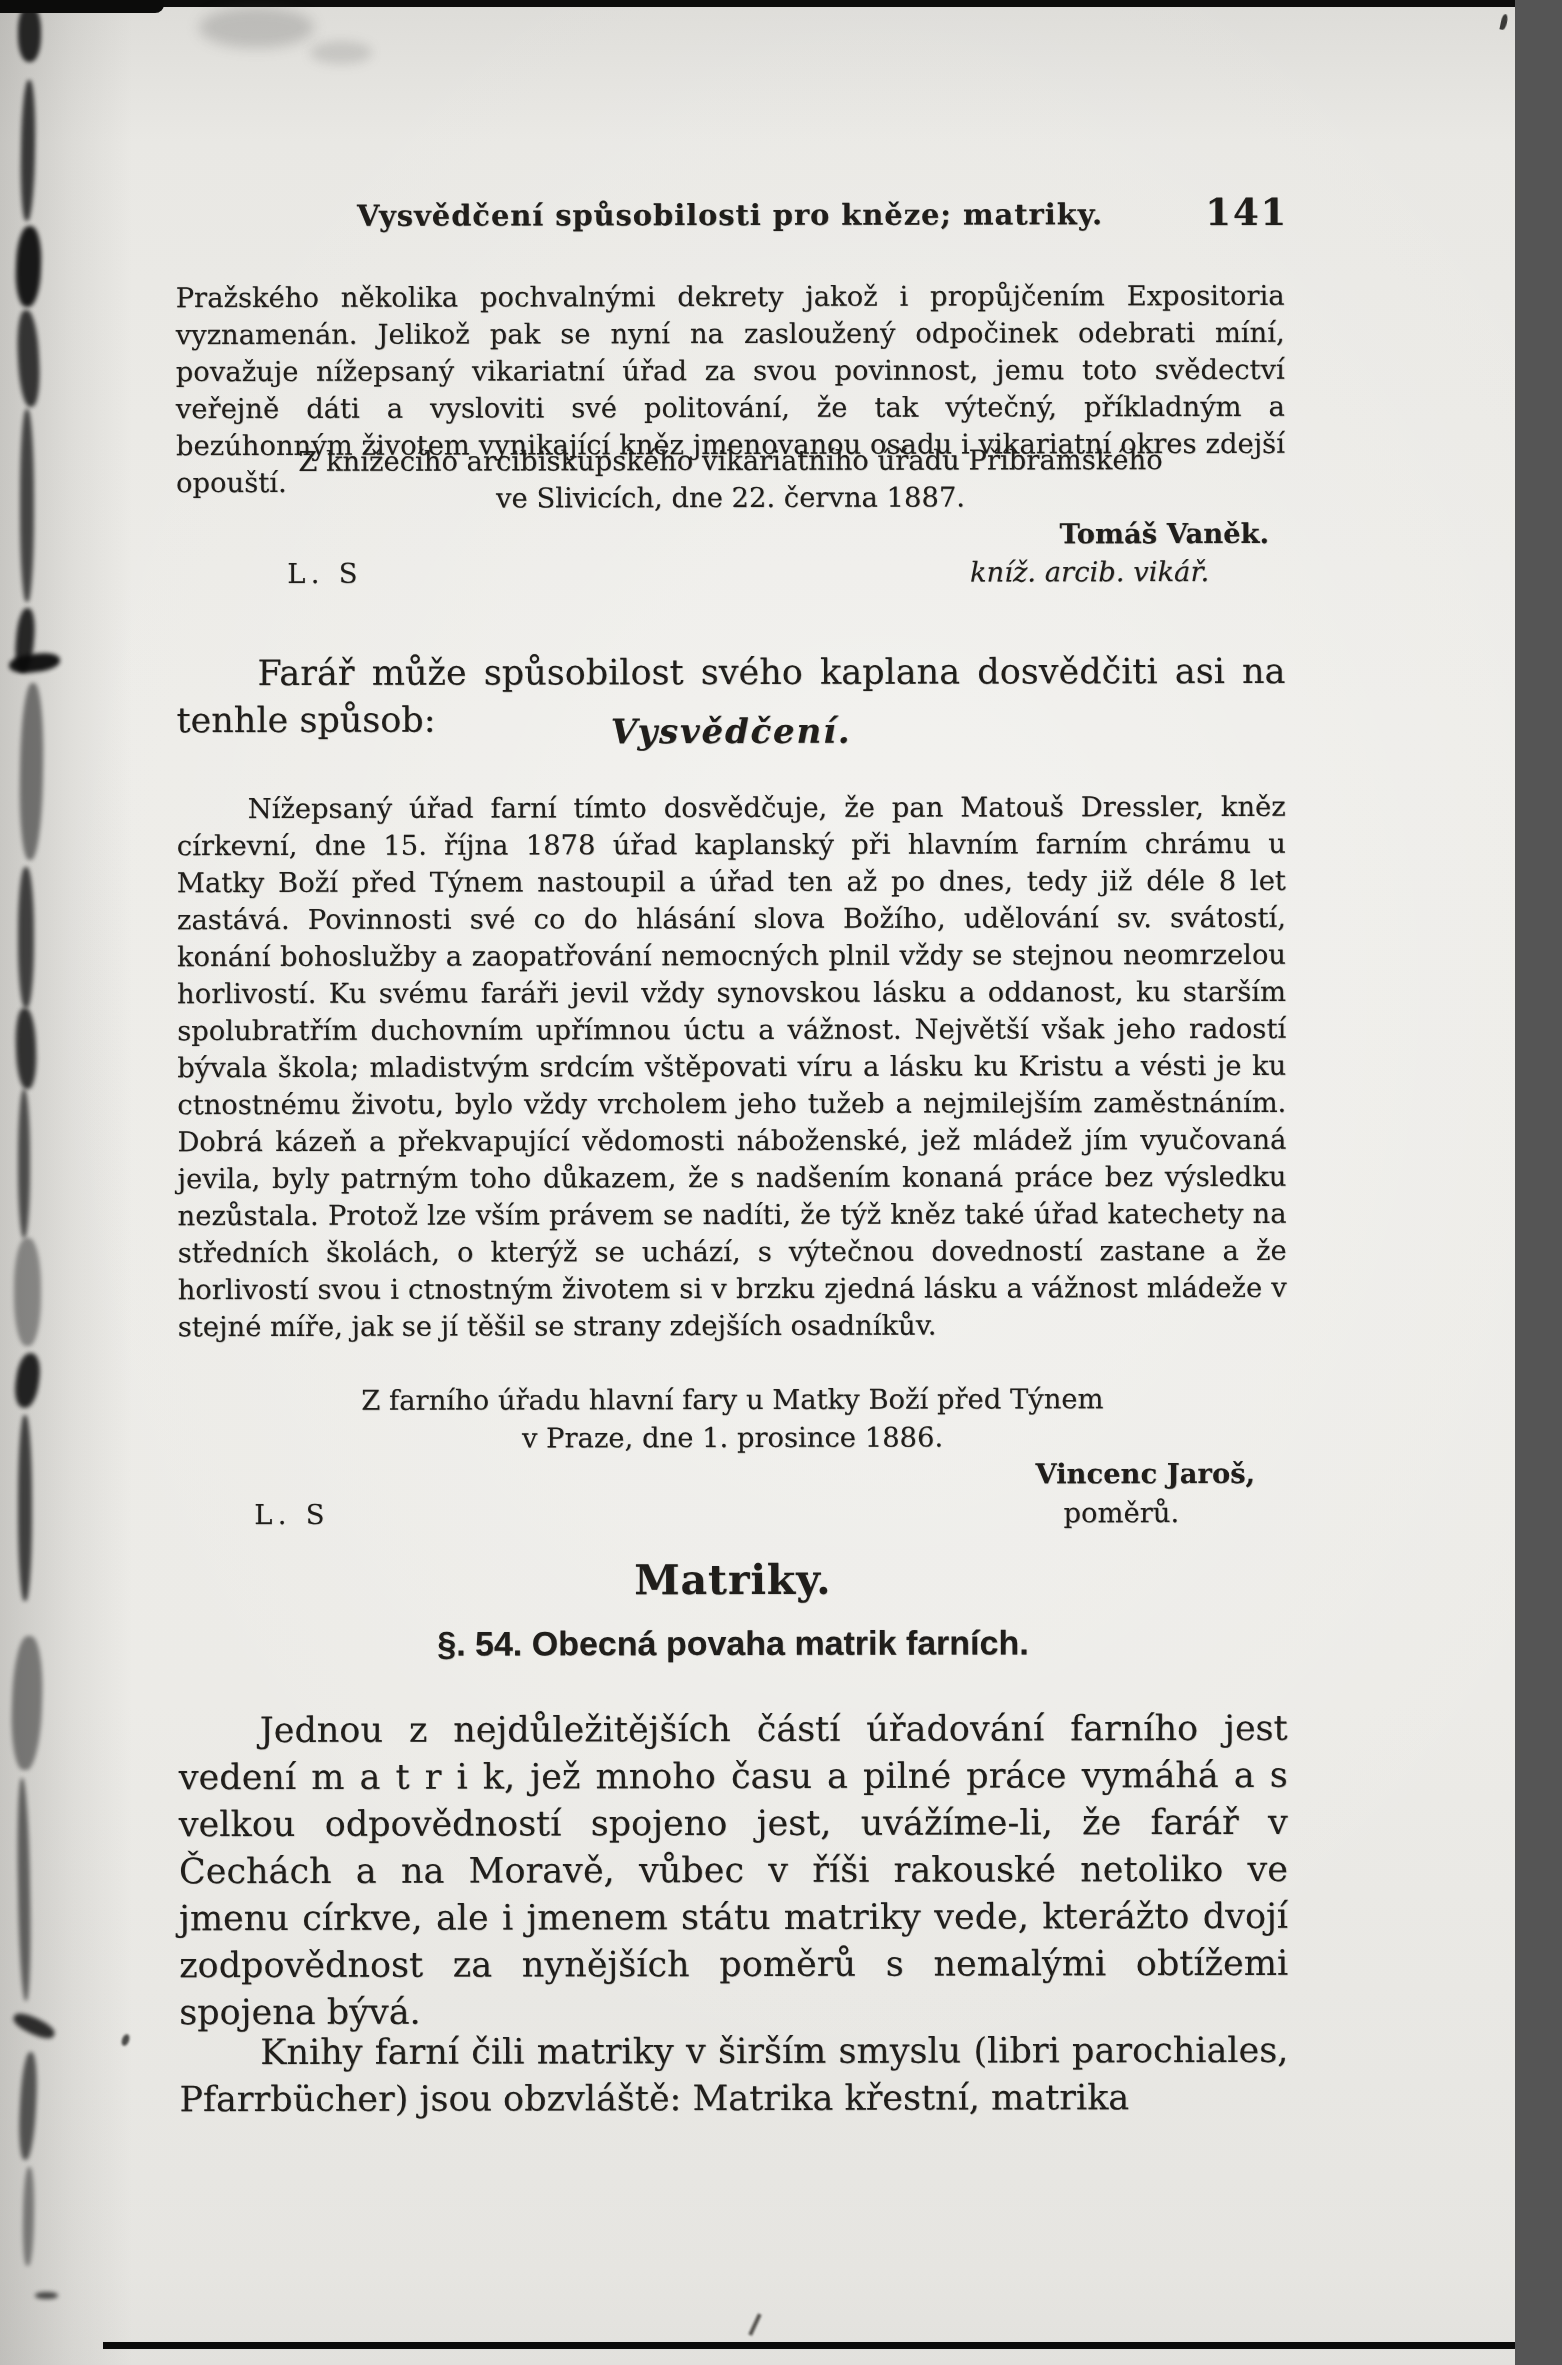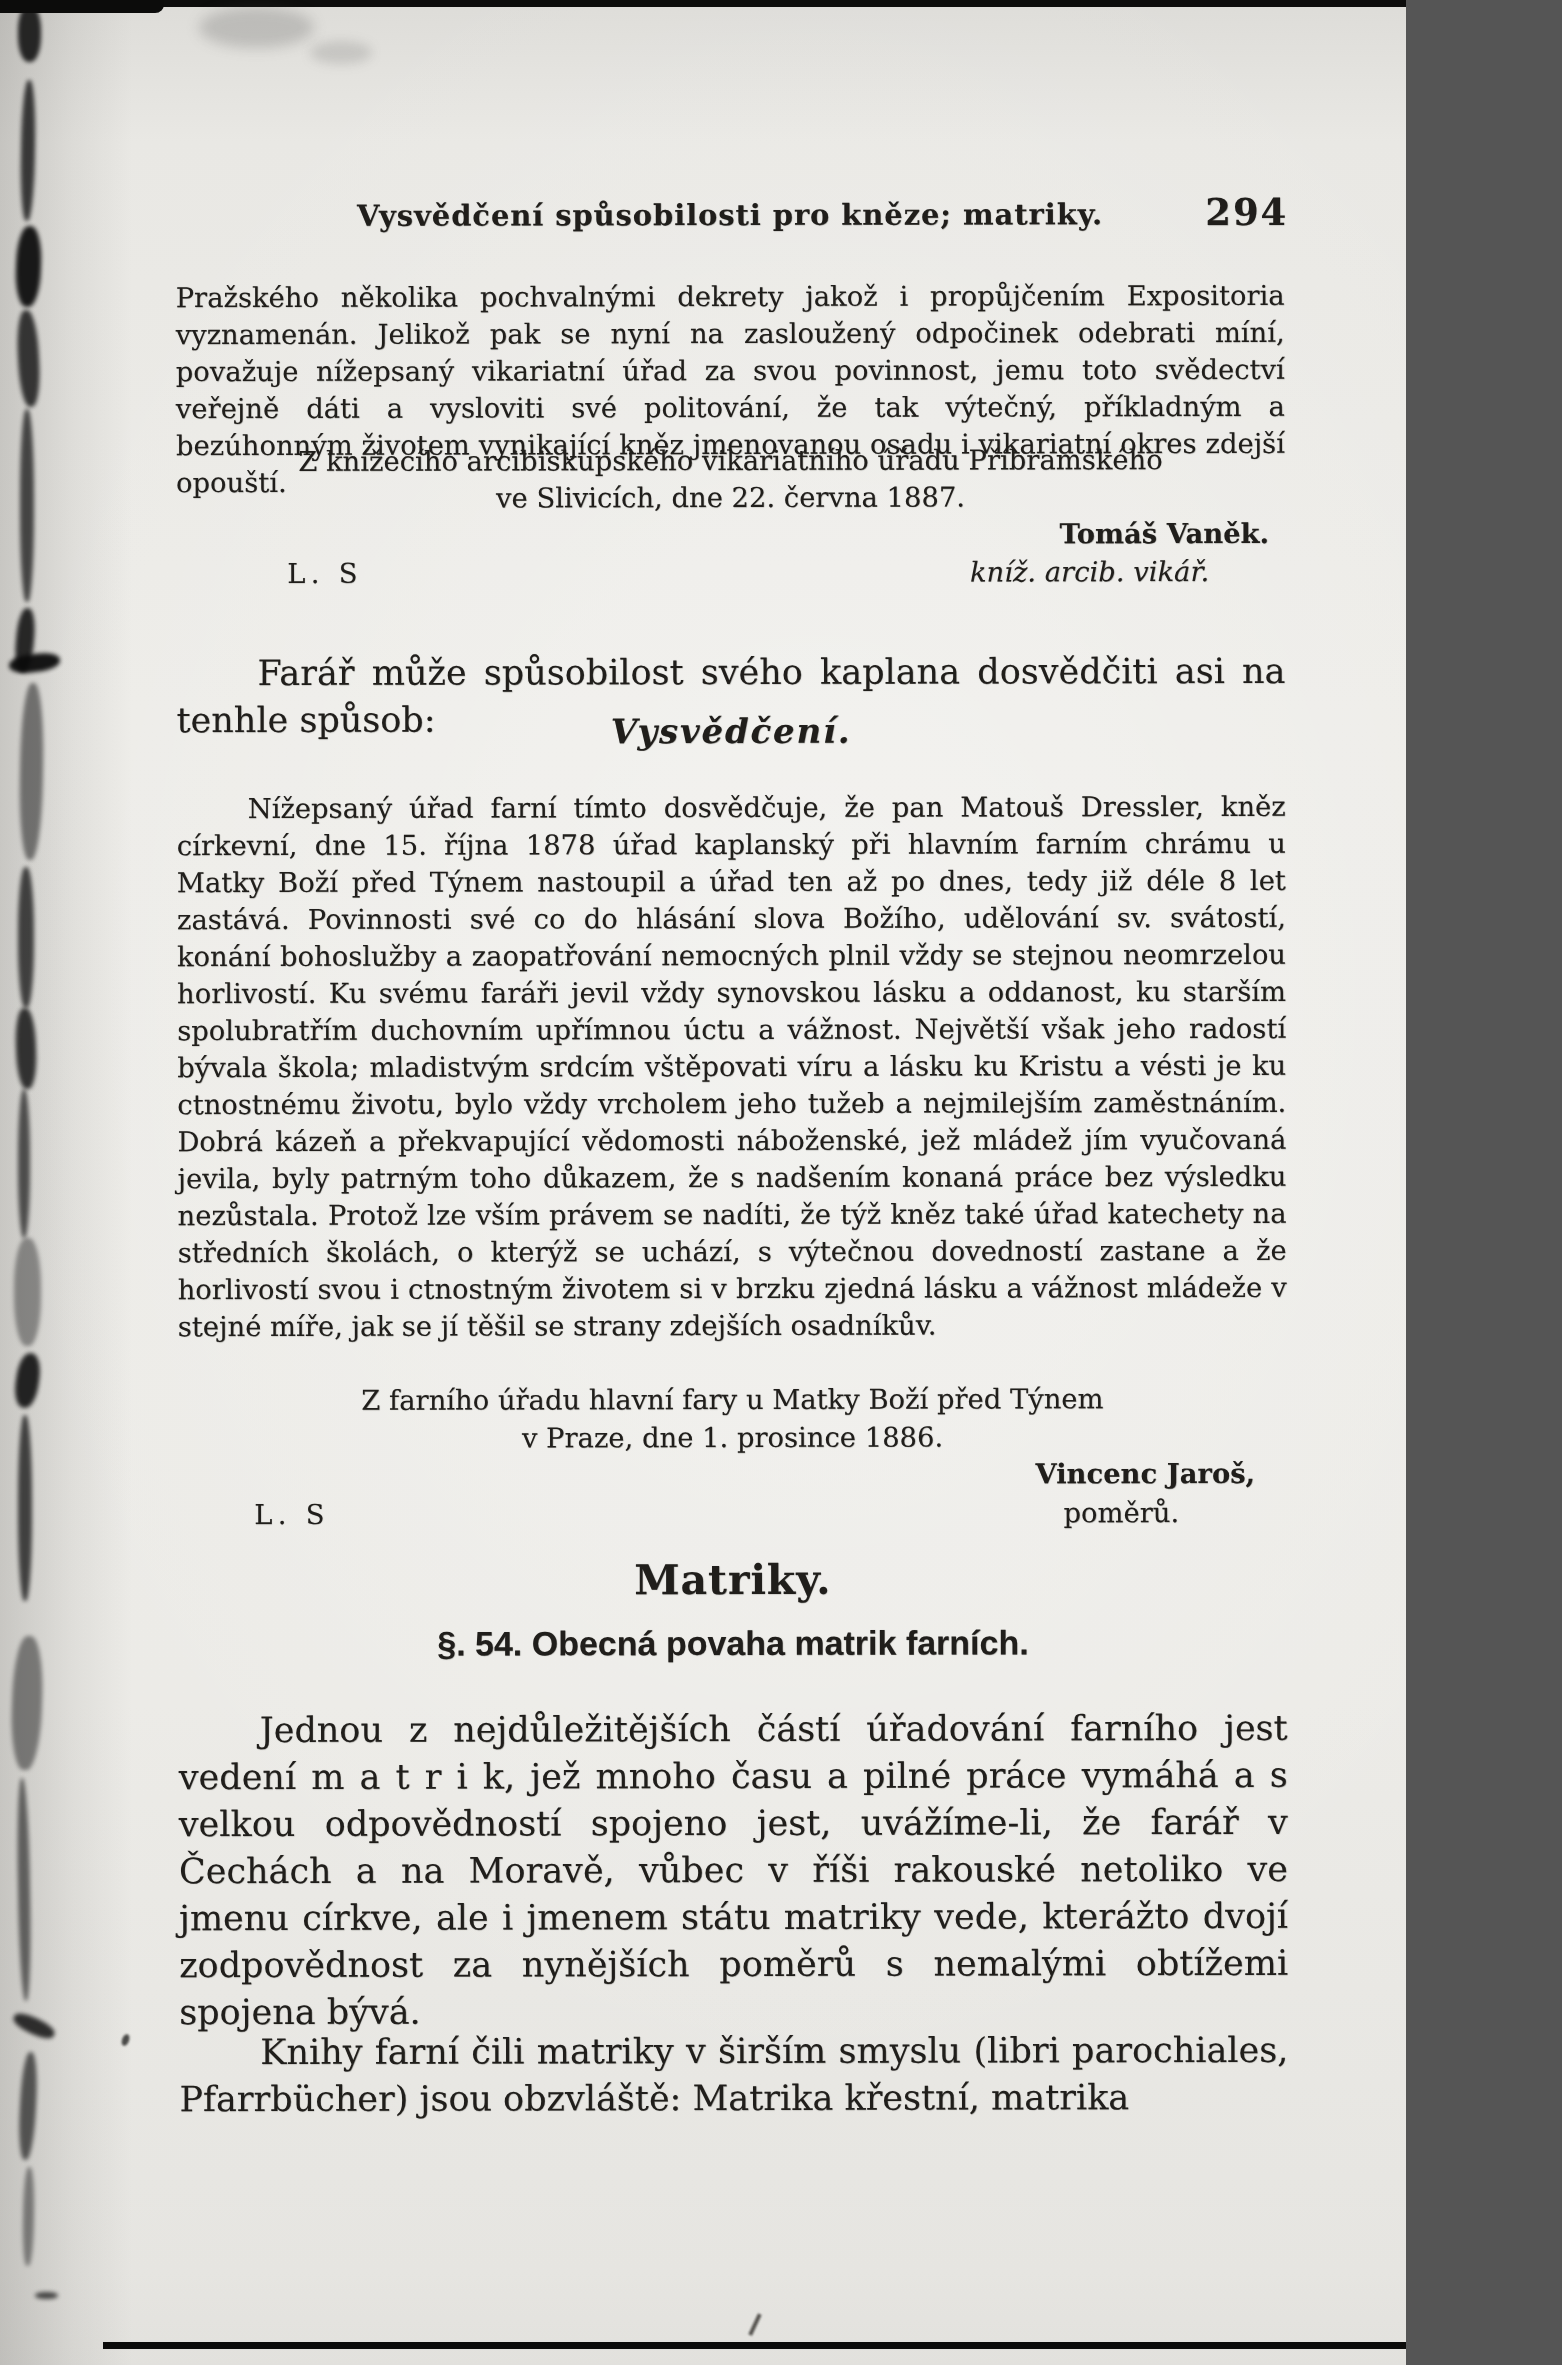--- a/index.html
+++ b/index.html
@@ -1,18 +1,18 @@
 <!DOCTYPE html>
 <html style="font-size:14px"><head>
 <meta charset="utf-8">
 <style>
   html,body { margin:0; padding:0; background:#555; }
   .page {
     position:relative;
-    width:1406px; height:2366px;
+    width:1515px; height:2366px;
     background:
       radial-gradient(ellipse 1238px 1592px at 58% 42%, rgba(255,255,255,0.35), rgba(255,255,255,0) 70%),
       linear-gradient(180deg, #dddcd8 0%, #e9e8e4 6%, #edecE8 30%, #ecebe7 72%, #e6e5e1 96%, #e2e1dd 100%);
     overflow:hidden;
     font-family:"DejaVu Serif","Liberation Serif",serif;
     color:#201e1b;
   }
   
   .left-haze {
     position:absolute; left:0; top:0; width:133px; height:100%;
@@ -105,21 +105,21 @@
   <div class="speck smudge2"></div>
   <div class="speck comma-tr"></div>
   <div class="speck speck-ml"></div>
   <div class="speck slash-bc"></div>
   <div class="speck dot-br"></div>
 
   <div class="content">
 
     <div class="abs running-head">
       <span>Vysvědčení spůsobilosti pro kněze; matriky.</span>
-      <span class="page-number">294</span>
+      <span class="page-number">141</span>
     </div>
 
     <p class="abs small just blk-para1">Pražského několika pochvalnými dekrety jakož i propůjčením Expositoria vyznamenán. Jelikož pak se nyní na zasloužený odpočinek odebrati míní, považuje nížepsaný vikariatní úřad za svou povinnost, jemu toto svědectví veřejně dáti a vysloviti své politování, že tak výtečný, příkladným a bezúhonným životem vynikající kněz jmenovanou osadu i vikariatní okres zdejší opouští.</p>
 
     <div class="abs small center blk-dl1a">Z knížecího arcibiskupského vikariatního úřadu Příbramského</div>
     <div class="abs small center blk-dl1b">ve Slivicích, dne 22. června 1887.</div>
 
     <div class="abs small blk-sig1name">Tomáš Vaněk.</div>
 
     <div class="abs small blk-seal1">

